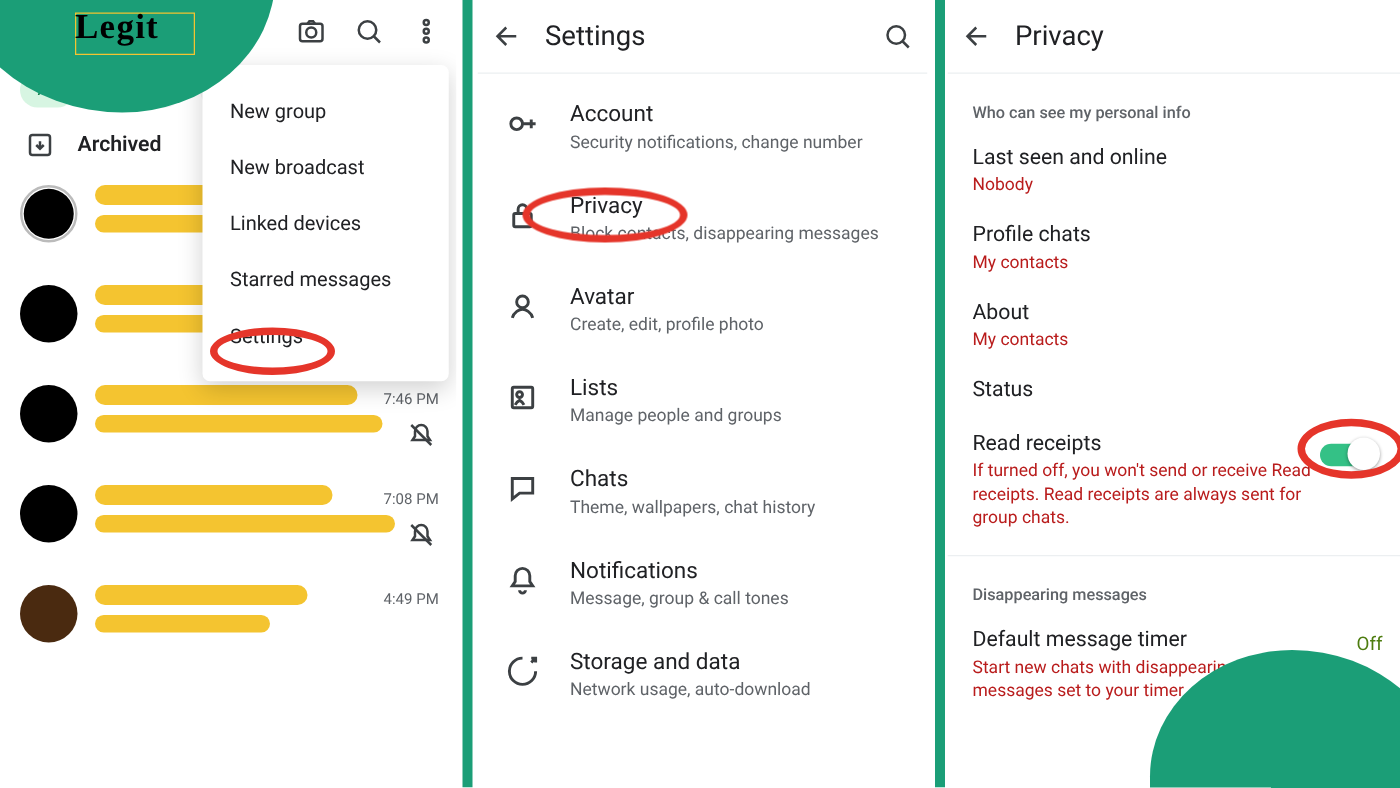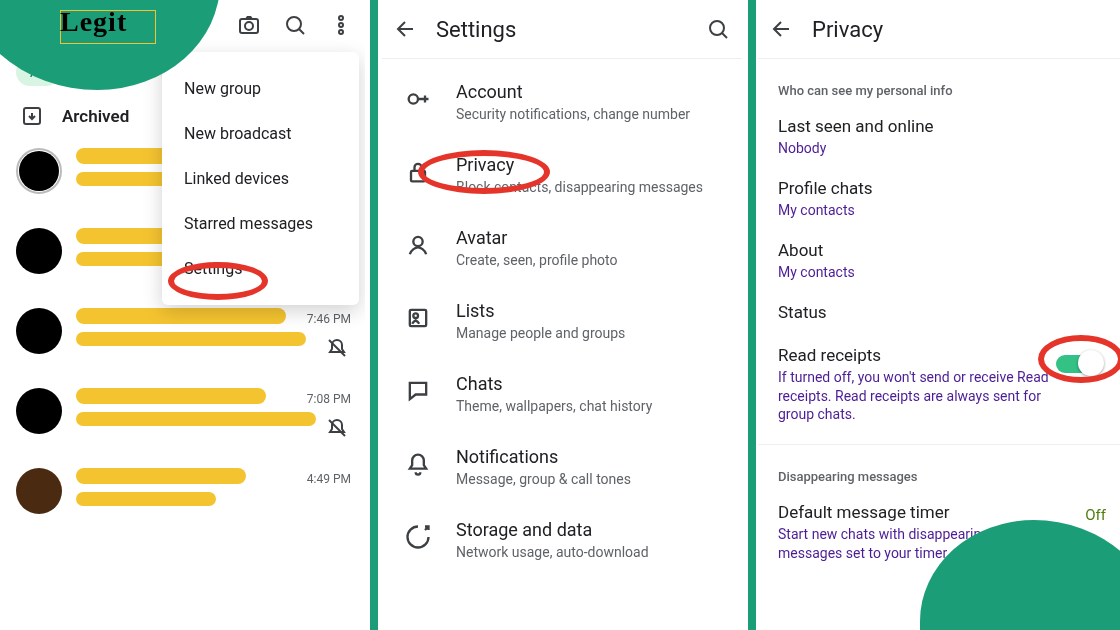--- a/index.html
+++ b/index.html
@@ -43,21 +43,21 @@
   
   .setrow{display:flex;align-items:flex-start;gap:24px;padding:16px 22px}
   .setrow .lead{width:28px;display:flex;justify-content:center;color:#5f6368;margin-top:4px}
   .setrow .ttl{font-size:18px;color:#202124;margin-bottom:4px}
   .setrow .sub{font-size:14px;color:#5f6368}
   .divider{height:1px;background:#eceff1;margin:0 0 6px 0}
   
   .p3 .section-h{font-size:13px;color:#5f6368;padding:18px 20px 8px 20px;font-weight:500}
   .p3 .prow{padding:10px 20px}
   .p3 .prow .ttl{font-size:17px;color:#202124;margin-bottom:3px}
-  .p3 .prow .sub{font-size:14px;color:#4c1d95;line-height:1.35}
+  .p3 .prow .sub{font-size:14px;color:#b91c1c;line-height:1.35}
   .toggle{position:absolute;right:14px;width:54px;height:30px}
   .toggle .track{position:absolute;top:6px;left:4px;width:44px;height:18px;background:#34c186;border-radius:10px}
   .toggle .knob{position:absolute;top:1px;right:2px;width:26px;height:26px;border-radius:50%;background:#fff;box-shadow:0 1px 3px rgba(0,0,0,.4)}
   
   .blob-tl{position:absolute;left:-40px;top:-40px;width:260px;height:130px;background:#1b9e77;border-radius:0 0 160px 180px/0 0 140px 160px;z-index:30}
   .brand-box{position:absolute;left:60px;top:10px;width:96px;height:34px;border:1px solid #f4c430;z-index:31}
   .brand-text{position:absolute;left:60px;top:6px;font-family:Georgia,serif;font-weight:700;font-size:28px;color:#000000;z-index:32;letter-spacing:1px}
   .blob-br{position:absolute;right:-40px;bottom:-60px;width:240px;height:170px;background:#1b9e77;border-radius:180px 200px 0 0/160px 180px 0 0;z-index:5}
   
   svg{stroke:#3c4043;fill:none;stroke-width:2}
@@ -221,21 +221,21 @@
         </div>
         <div class="setrow">
           <div class="lead">
             <svg viewBox="0 0 24 24">
               <circle cx="12" cy="9" r="4"></circle>
               <path d="M5 20c1-4 5-6 7-6s6 2 7 6"></path>
             </svg>
           </div>
           <div>
             <div class="ttl">Avatar</div>
-            <div class="sub">Create, seen, profile photo</div>
+            <div class="sub">Create, edit, profile photo</div>
           </div>
         </div>
         <div class="setrow">
           <div class="lead">
             <svg viewBox="0 0 24 24">
               <rect x="5" y="5" width="14" height="14" rx="1"></rect>
               <circle cx="10" cy="10" r="2"></circle>
               <path d="M7 17c1-2 3-3 3-3s2 1 3 3"></path>
             </svg>
           </div>

